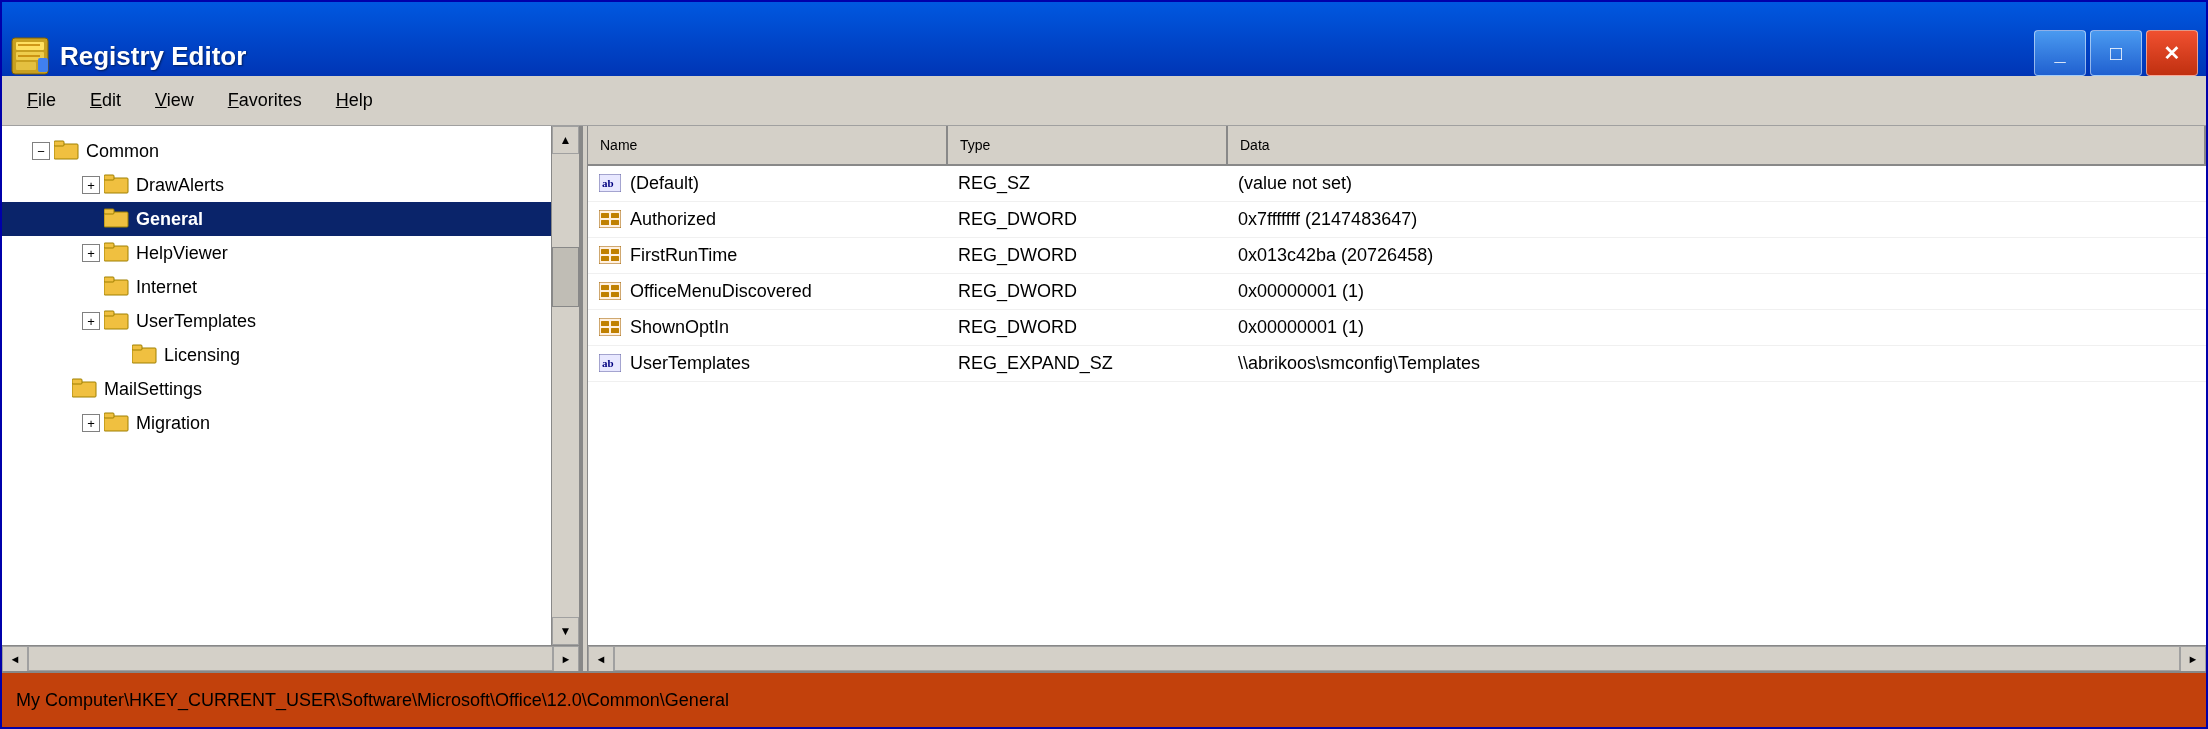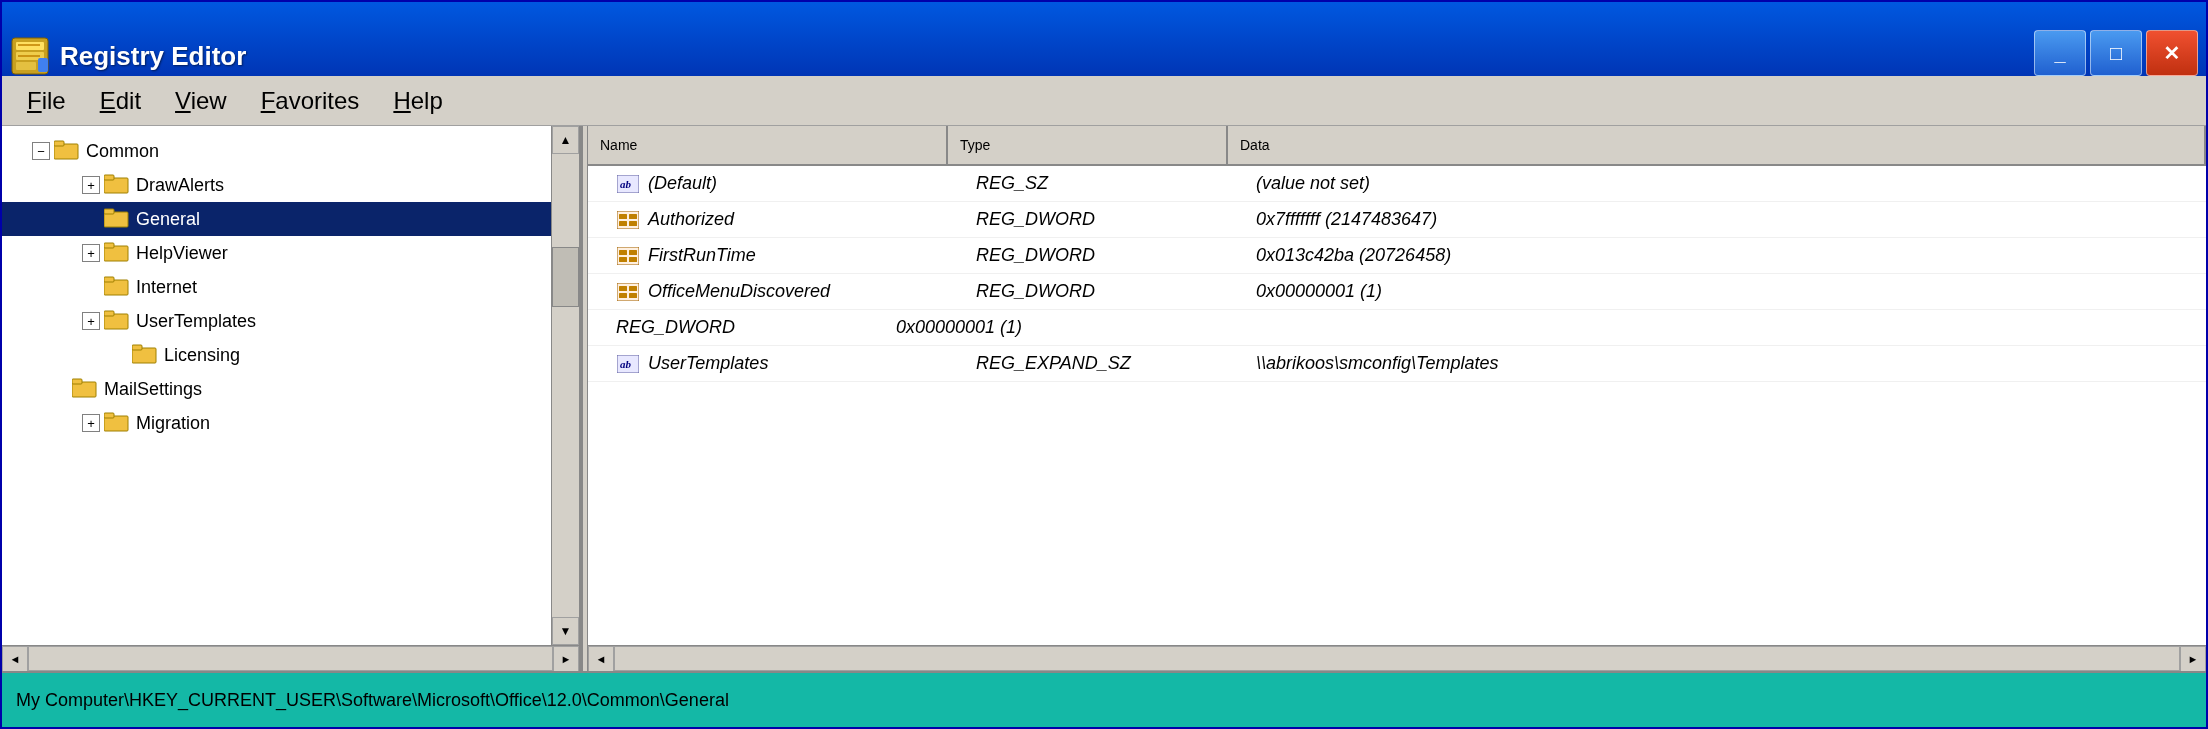--- a/index.html
+++ b/index.html
@@ -76,21 +76,21 @@
       height: 50px;
       display: flex;
       align-items: center;
       padding: 0 10px;
       border-bottom: 1px solid #a0a0a0;
       gap: 4px;
       flex-shrink: 0;
     }
     .menu-item {
       padding: 6px 14px;
-      font-size: 24px;
+      font-size: 18px;
       cursor: pointer;
       color: #000;
       border: 1px solid transparent;
     }
     .menu-underline {
       text-decoration: underline;
     }
 
     
     .main-content {
@@ -232,26 +232,24 @@
 
     .table-row {
       display: flex;
       align-items: center;
       height: 36px;
       border-bottom: 1px solid #f0f0f0;
       cursor: pointer;
     }
     .cell {
       display: flex;
-      align-items: center;
-      padding: 0 28px;
+      padding: 0 10px;
       font-size: 18px;
       white-space: nowrap;
       overflow: hidden;
-      font-style: italic;
     }
     .cell-name { width: 360px; }
     .cell-type { width: 280px; }
     .cell-data { flex: 1; }
 
     .reg-icon {
       width: 24px;
       height: 20px;
       margin-right: 8px;
       display: inline-flex;
@@ -304,21 +302,21 @@
       width: 6px;
       background: #d4d0c8;
       border-left: 1px solid #888;
       border-right: 1px solid #888;
       flex-shrink: 0;
       cursor: col-resize;
     }
 
     
     .statusbar {
-      background: #14b8a6;
+      background: #c2410c;
       height: 56px;
       border-top: 2px solid #888;
       display: flex;
       align-items: center;
       padding: 0 14px;
       font-size: 18px;
       flex-shrink: 0;
     }
     .statusbar-text {
       font-size: 18px;
@@ -380,21 +378,21 @@
             <span class="expand-btn">+</span>
             <span style="margin-right:6px;">
               <svg width="26" height="22" viewBox="0 0 26 22">
                 <rect x="0" y="6" width="24" height="15" fill="#f0c040" stroke="#a08000" stroke-width="1" rx="1"></rect>
                 <rect x="0" y="3" width="10" height="5" fill="#f0c040" stroke="#a08000" stroke-width="1" rx="1"></rect>
               </svg>
             </span>
             <span class="node-label">DrawAlerts</span>
           </div>
 
-          <div class="tree-node selected" style="padding-left: 80px;">
+          <div class="tree-node selected" style="padding-left: 80px; font-weight: bold;">
             <span style="width:22px; display:inline-block;"></span>
             <span style="margin-right:6px;">
               <svg width="26" height="22" viewBox="0 0 26 22">
                 <rect x="0" y="6" width="24" height="15" fill="#f0c040" stroke="#a08000" stroke-width="1" rx="1"></rect>
                 <rect x="0" y="3" width="10" height="5" fill="#f0c040" stroke="#a08000" stroke-width="1" rx="1"></rect>
               </svg>
             </span>
             <span class="node-label">General</span>
           </div>
 
@@ -576,20 +574,32 @@
             </div>
             <div class="cell cell-type">
               <span>REG_DWORD</span>
             </div>
             <div class="cell cell-data">
               <span>0x00000001 (1)</span>
             </div>
           </div>
 
           <div class="table-row">
+            <div class="cell cell-name">
+              <span class="reg-icon">
+                <svg width="22" height="18" viewBox="0 0 22 18">
+                  <rect width="22" height="18" fill="#fff0e0" stroke="#a06000" stroke-width="1"></rect>
+                  <rect x="2" y="3" width="8" height="5" fill="#c08000" rx="0.5"></rect>
+                  <rect x="2" y="10" width="8" height="5" fill="#c08000" rx="0.5"></rect>
+                  <rect x="12" y="3" width="8" height="5" fill="#c08000" rx="0.5"></rect>
+                  <rect x="12" y="10" width="8" height="5" fill="#c08000" rx="0.5"></rect>
+                </svg>
+              </span>
+              <span>ShownOptIn</span>
+            </div>
             <div class="cell cell-type">
               <span>REG_DWORD</span>
             </div>
             <div class="cell cell-data">
               <span>0x00000001 (1)</span>
             </div>
           </div>
 
           <div class="table-row">
             <div class="cell cell-name">

